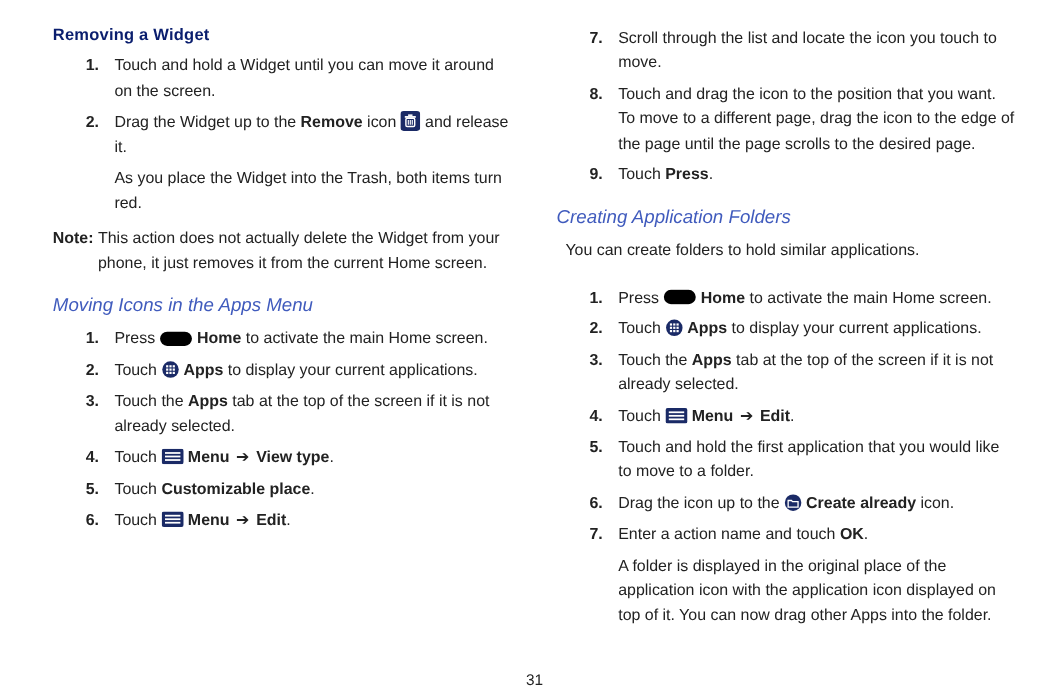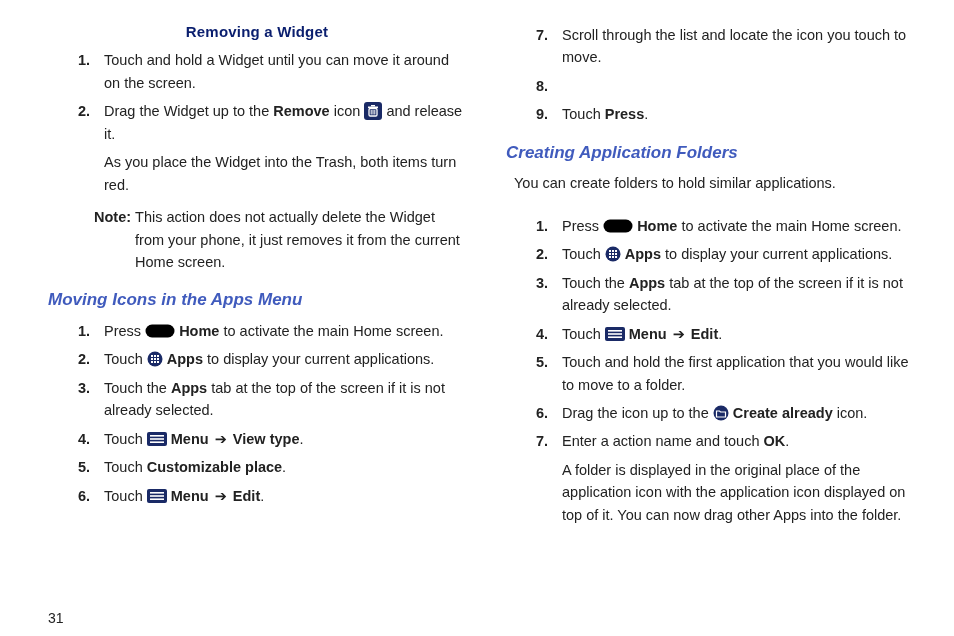--- a/index.html
+++ b/index.html
@@ -26,26 +26,25 @@
     flex: 1;
     font-size: 14.5px;
     line-height: 1.55;
   }
   .h-removing {
     color: #0a1e6e;
     font-weight: 800;
     font-size: 15px;
     margin: 0 0 6px 0;
     letter-spacing: 0.2px;
-    text-align: center;
   }
   .h-section {
     color: #405bbd;
     font-style: italic;
-    font-weight: 700;
+    font-weight: 400;
     font-size: 17px;
     margin: 14px 0 6px 0;
   }
   .intro {
     margin: 4px 0 20px 8px;
   }
   ol.steps {
     list-style: none;
     padding: 0;
     margin: 0;
@@ -68,37 +67,37 @@
     margin-top: 6px;
   }
   .note {
     display: flex;
     margin: 10px 0 10px 0;
   }
   .note .label {
     font-weight: 700;
     flex: none;
     padding-right: 4px;
-    margin-left: 46px;
   }
   .note .body {
     flex: 1;
   }
   b { font-weight: 700; }
   .arrow { padding: 0 2px; }
   .icon {
     display: inline-flex;
     vertical-align: middle;
     position: relative;
     top: -1px;
   }
   .icon svg { display: block; }
   .pagefoot {
     font-size: 14px;
     padding-top: 4px;
+    text-align: center;
   }
 </style>
 </head>
 <body>
 
 <div class="page">
   <div class="columns">
 
     <div class="col">
 
@@ -210,20 +209,21 @@
 
     <div class="col">
 
       <ol class="steps">
         <li>
           <span class="num">7.</span>
           <span class="body">Scroll through the list and locate the icon you touch to move.</span>
         </li>
         <li>
           <span class="num">8.</span>
+          <span class="body">Touch and drag the icon to the position that you want. To move to a different page, drag the icon to the edge of the page until the page scrolls to the desired page.</span>
         </li>
         <li>
           <span class="num">9.</span>
           <span class="body">
             <span>Touch </span><b>Press</b><span>.</span>
           </span>
         </li>
       </ol>
 
       <div class="h-section">Creating Application Folders</div>

